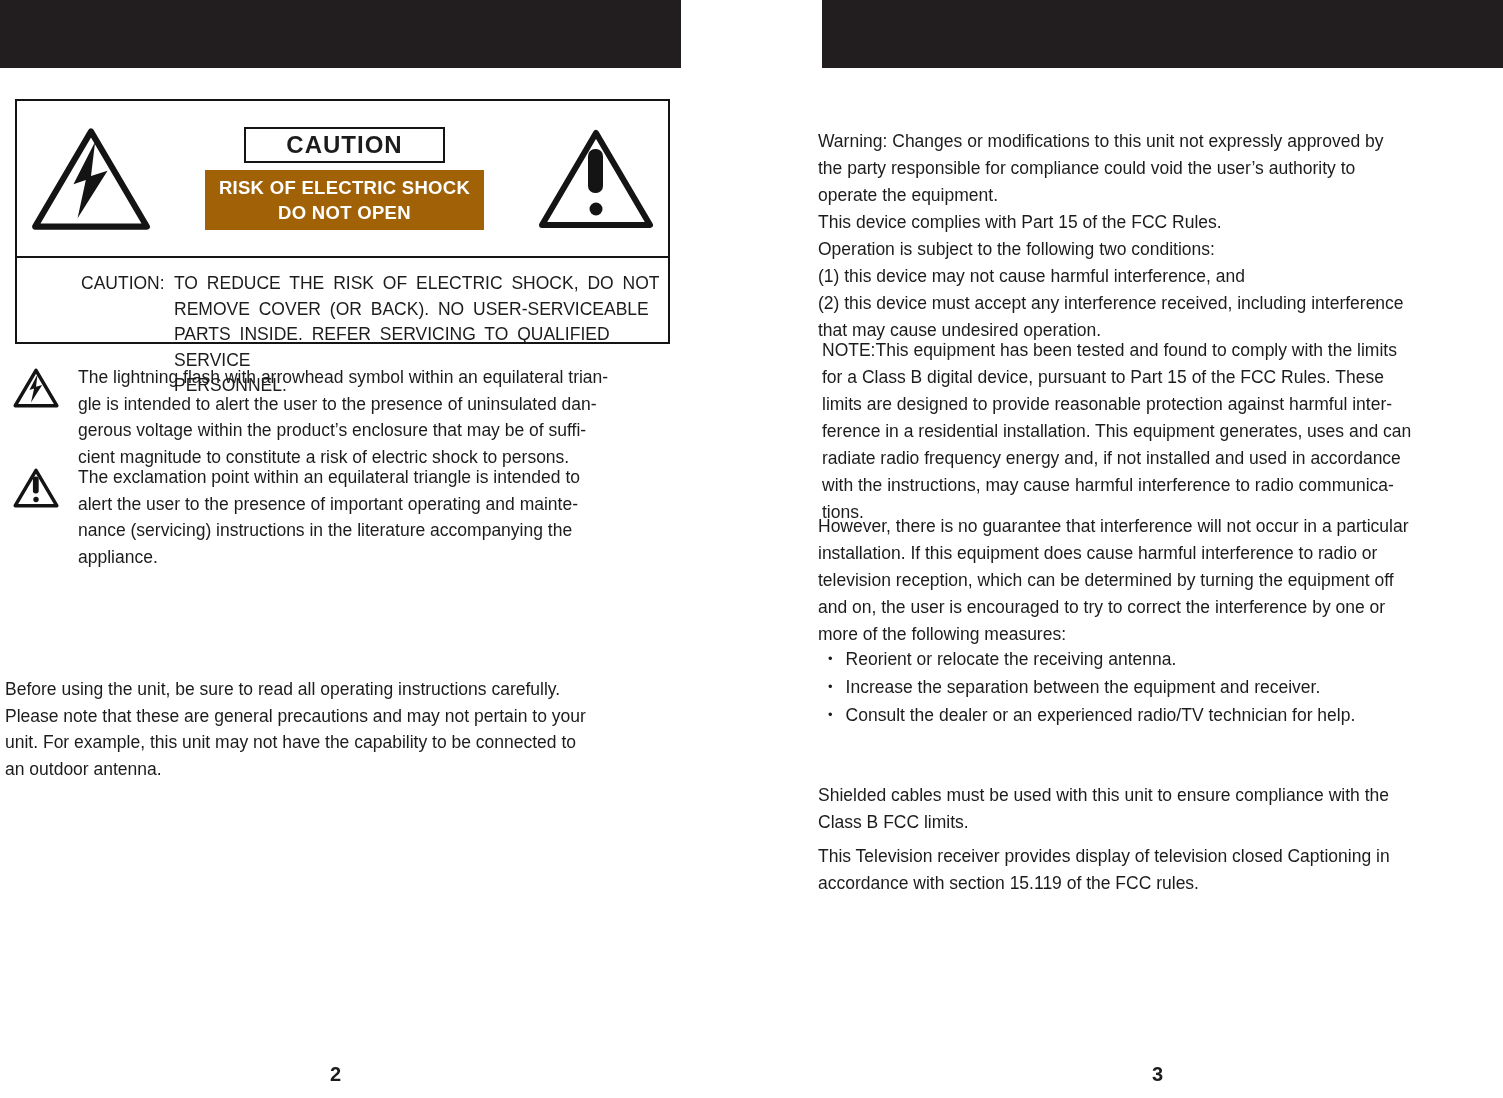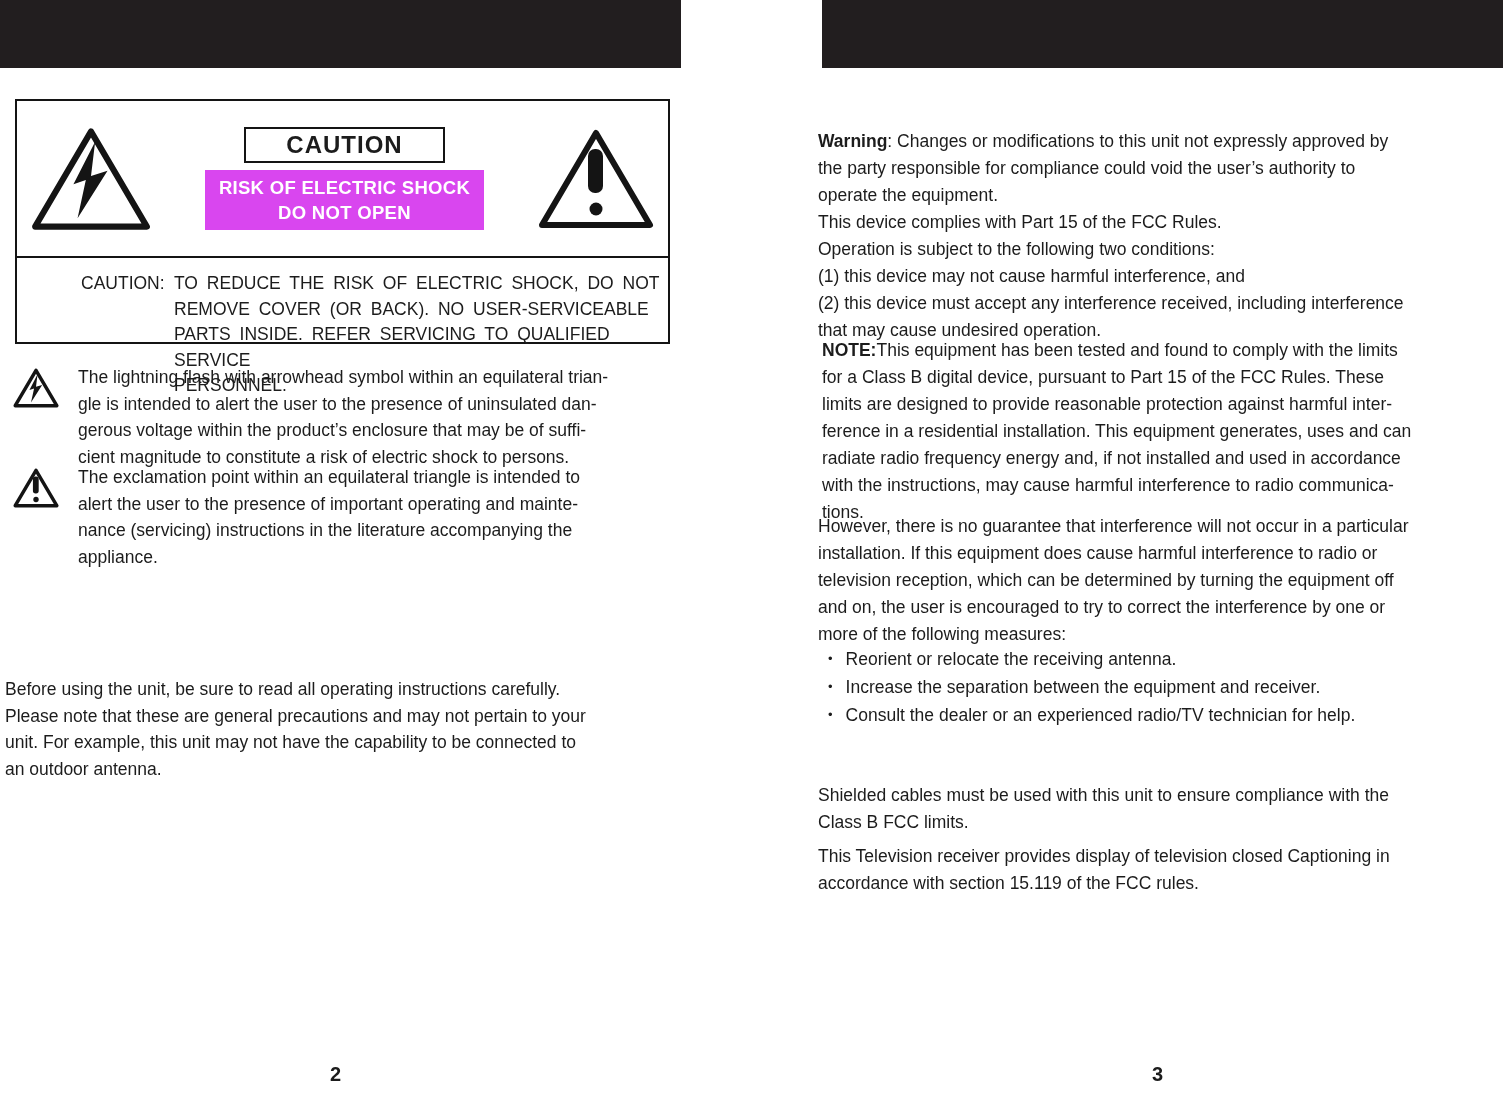--- a/index.html
+++ b/index.html
@@ -15,21 +15,21 @@
 
   
   .caution-box { position:absolute; left:15px; top:99px; width:655px; height:245px;
                  border:2px solid #141414; }
   .caution-top { height:157px; border-bottom:2px solid #141414; display:flex;
                  align-items:center; padding:0 12px; }
   .tri { flex:0 0 auto; display:block; }
   .caution-center { flex:1; display:flex; flex-direction:column; align-items:center; gap:7px; }
   .caution-title { border:2px solid #141414; font-weight:bold; font-size:24px;
                    letter-spacing:1px; padding:2px 40px; }
-  .risk-box { background:#d946ef; color:#ffffff; font-weight:bold; text-align:center;
+  .risk-box { background:#a16207; color:#ffffff; font-weight:bold; text-align:center;
               font-size:18.5px; line-height:25px; padding:5px 14px; letter-spacing:.3px; }
   .caution-bottom { display:flex; padding:13px 8px 8px 20px; font-size:17.5px;
                     line-height:25.5px; word-spacing:4px;margin-left:44px; }
   .c-label { flex:0 0 93px; }
   .c-text { flex:1; }
 
   .note-row { position:absolute; left:12px; width:668px; display:flex; gap:18px; }
   .note-row.lightning { top:364px; }
   .note-row.exclaim   { top:464px; }
   .note-icon { flex:0 0 48px; padding-top:4px; }
@@ -47,21 +47,21 @@
   .page-num.right { left:1152px; }
 
   
   .rcol { position:absolute; left:818px; width:676px; font-size:17.5px; line-height:27px; }
   .p-warning   { top:128px; }
   .p-note      { top:337px; left:822px; width:672px; }
   .p-however   { top:513px; }
   .p-bullets   { top:645px; }
   .p-shielded  { top:782px; }
   .p-caption   { top:843px; }
-  b { font-weight:bold; }
+  b { font-weight:normal; }
   .bullet { }
   .dot { display:inline-block; font-size:13px; margin:0 13px 0 10px; vertical-align:2px; }
 </style>
 </head>
 <body>
 
 <div class="spread">
 
   <div class="headerbar left"></div>
   <div class="headerbar right"></div>

